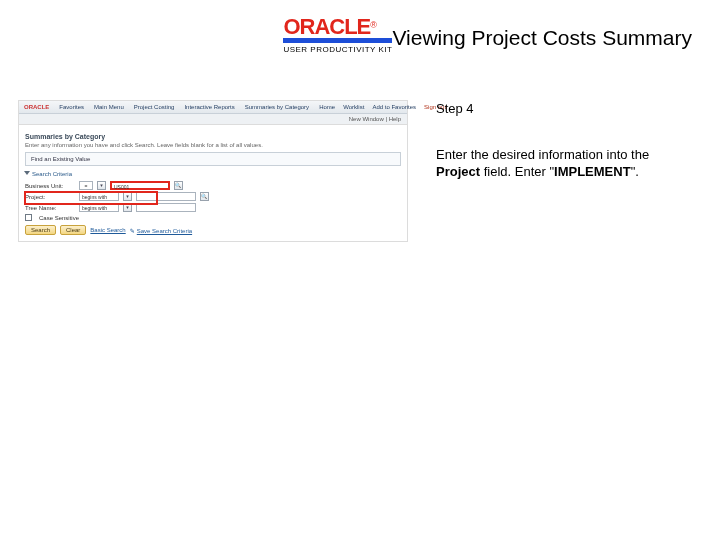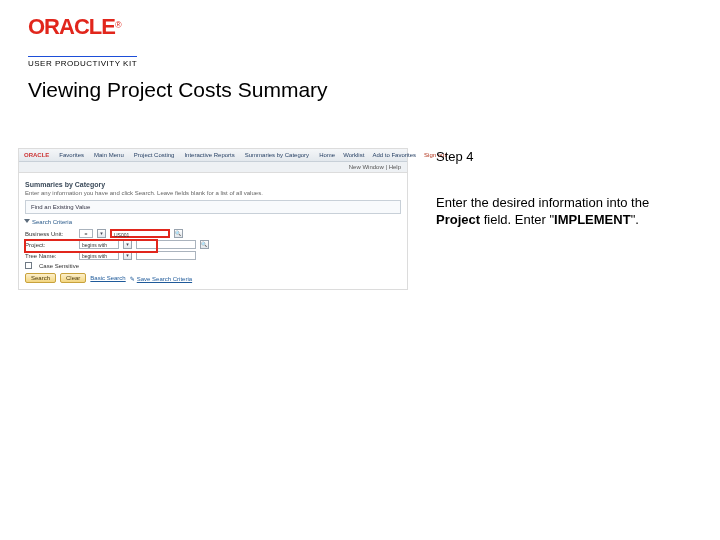--- a/index.html
+++ b/index.html
@@ -5,37 +5,36 @@
   * { box-sizing: border-box; margin: 0; padding: 0; }
   body {
     width: 720px;
     height: 540px;
     font-family: Arial, Helvetica, sans-serif;
     background: #fff;
     position: relative;
   }
   .header {
     display: flex;
-    justify-content: center;
+    justify-content: flex-end;
     align-items: flex-start;
     padding: 16px 28px 8px 28px;
-    flex-direction: column;
   }
   .logo-block { display: flex; flex-direction: column; }
   .oracle-logo {
     font-weight: bold;
     color: #e1261c;
     font-size: 22px;
     letter-spacing: -1px;
     line-height: 1;
   }
   .oracle-reg { font-size: 9px; vertical-align: super; color:#e1261c; }
   .upk-line {
-    border-top: 1px solid #1d4ed8;
-    margin-top: 18px;
+    border-top: 5px solid #1d4ed8;
+    margin-top: 0;
     padding-top: 2px;
     font-size: 8px;
     letter-spacing: 0.5px;
     color: #000;
   }
   .title {
     font-size: 21px;
     color: #000;
     padding-top: 10px;
   }

